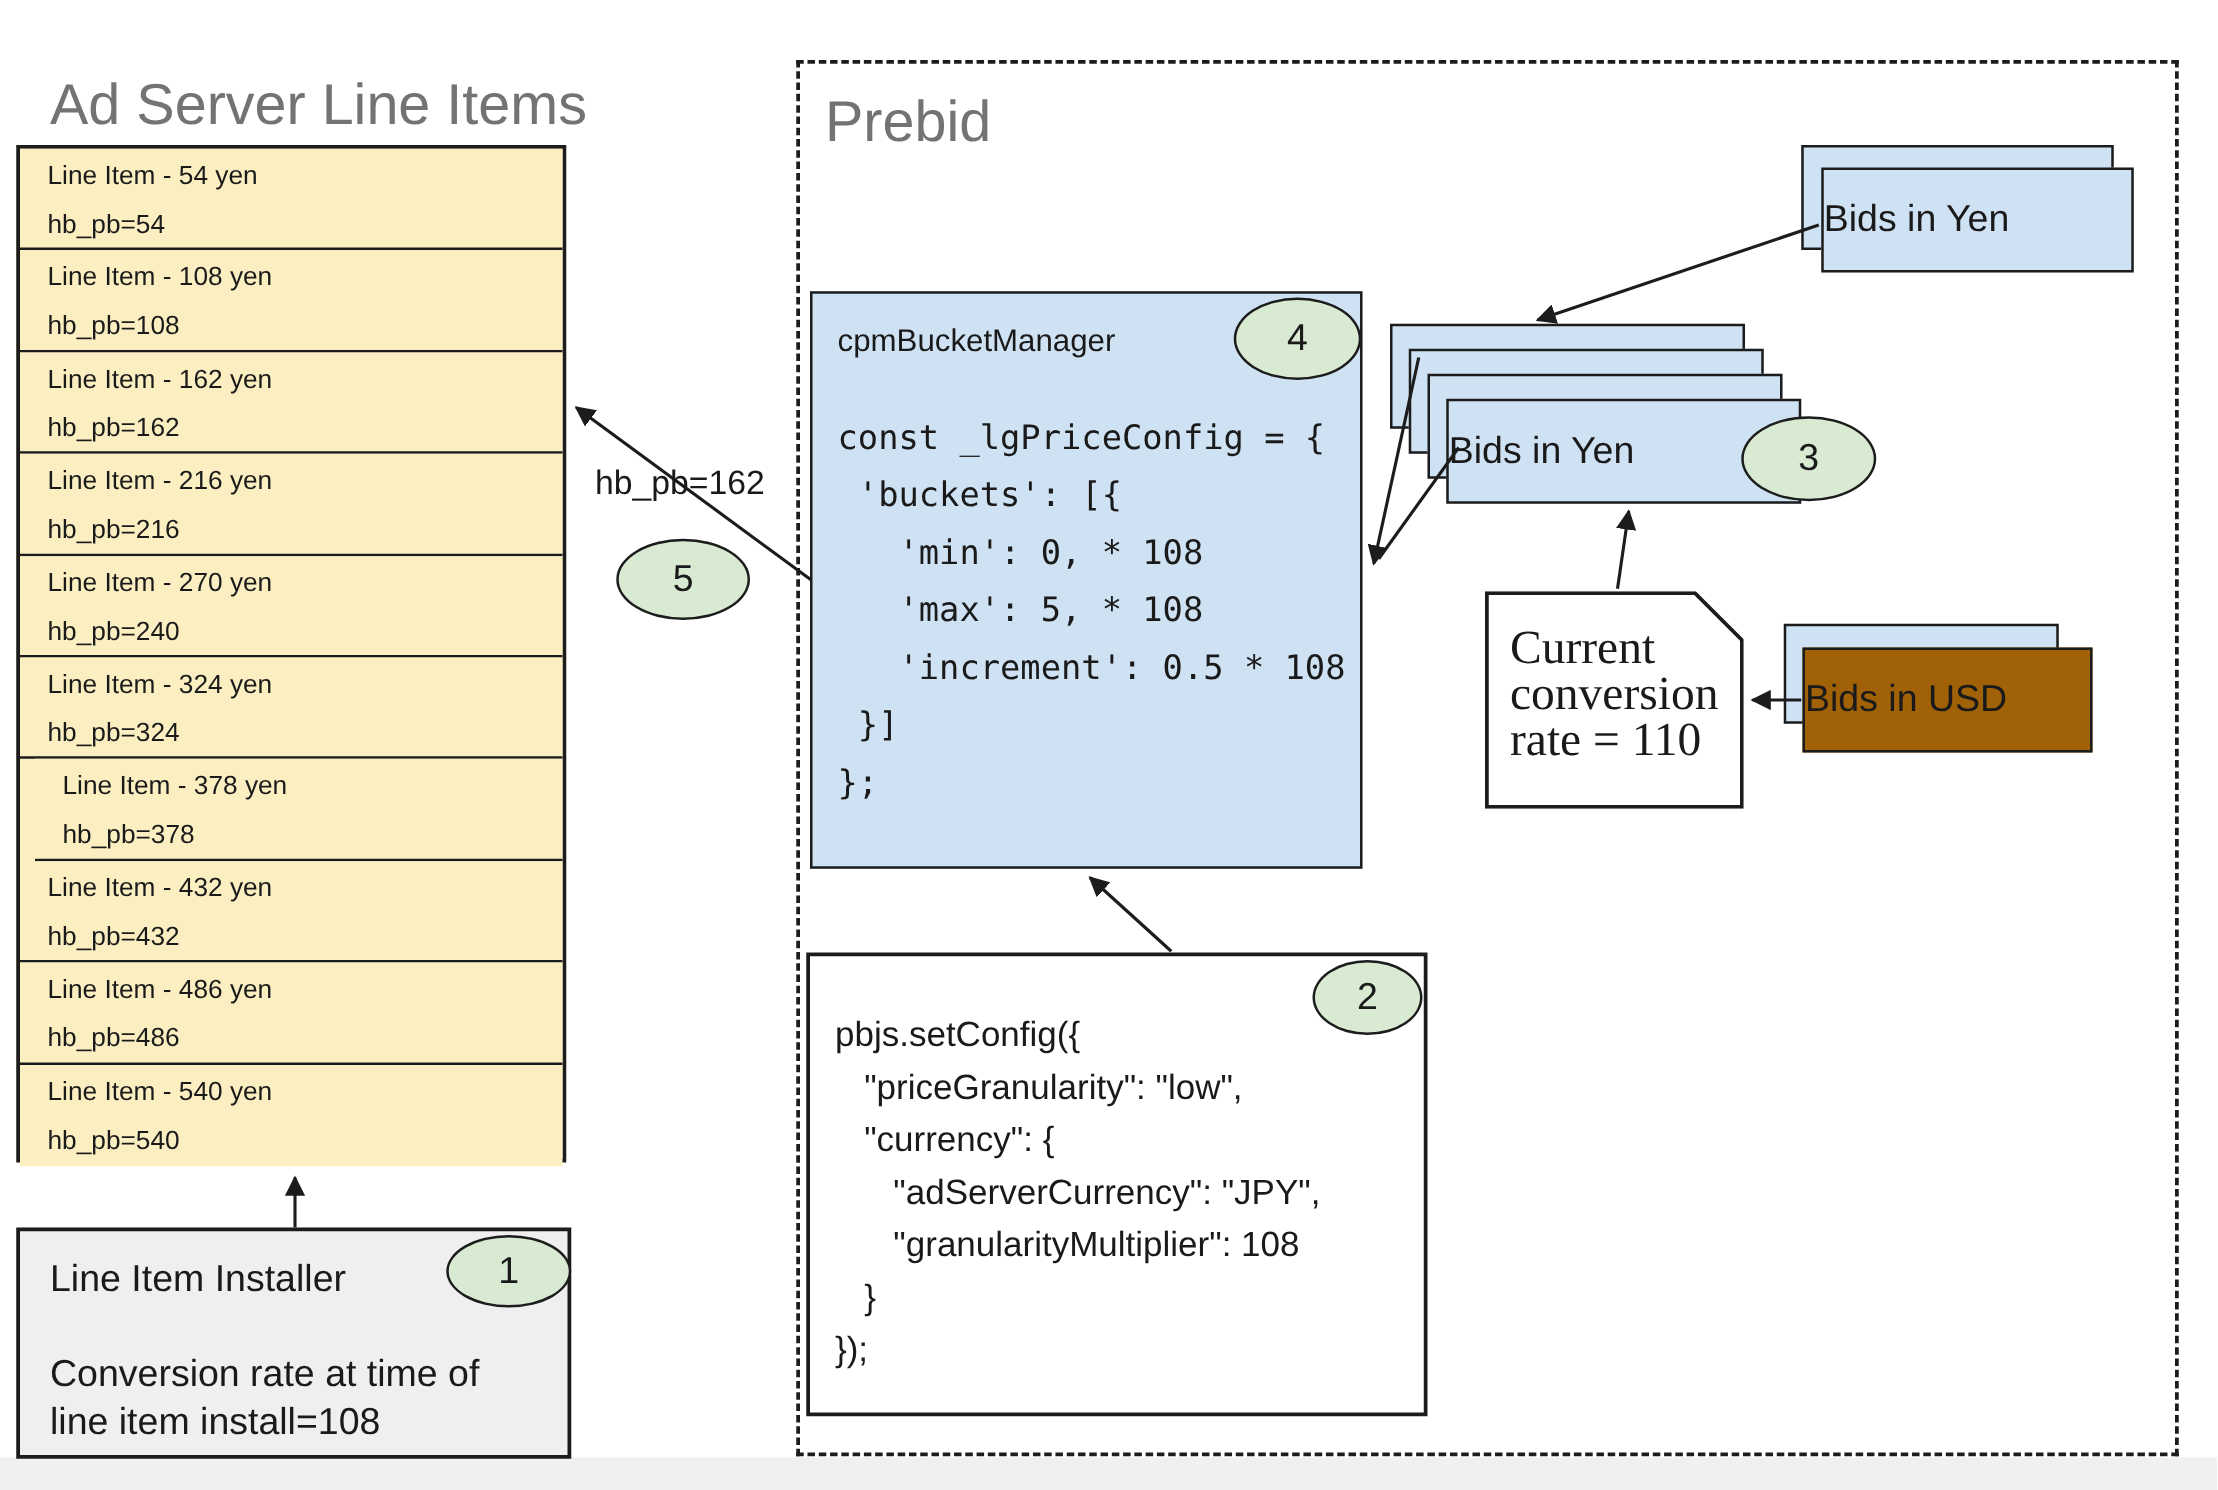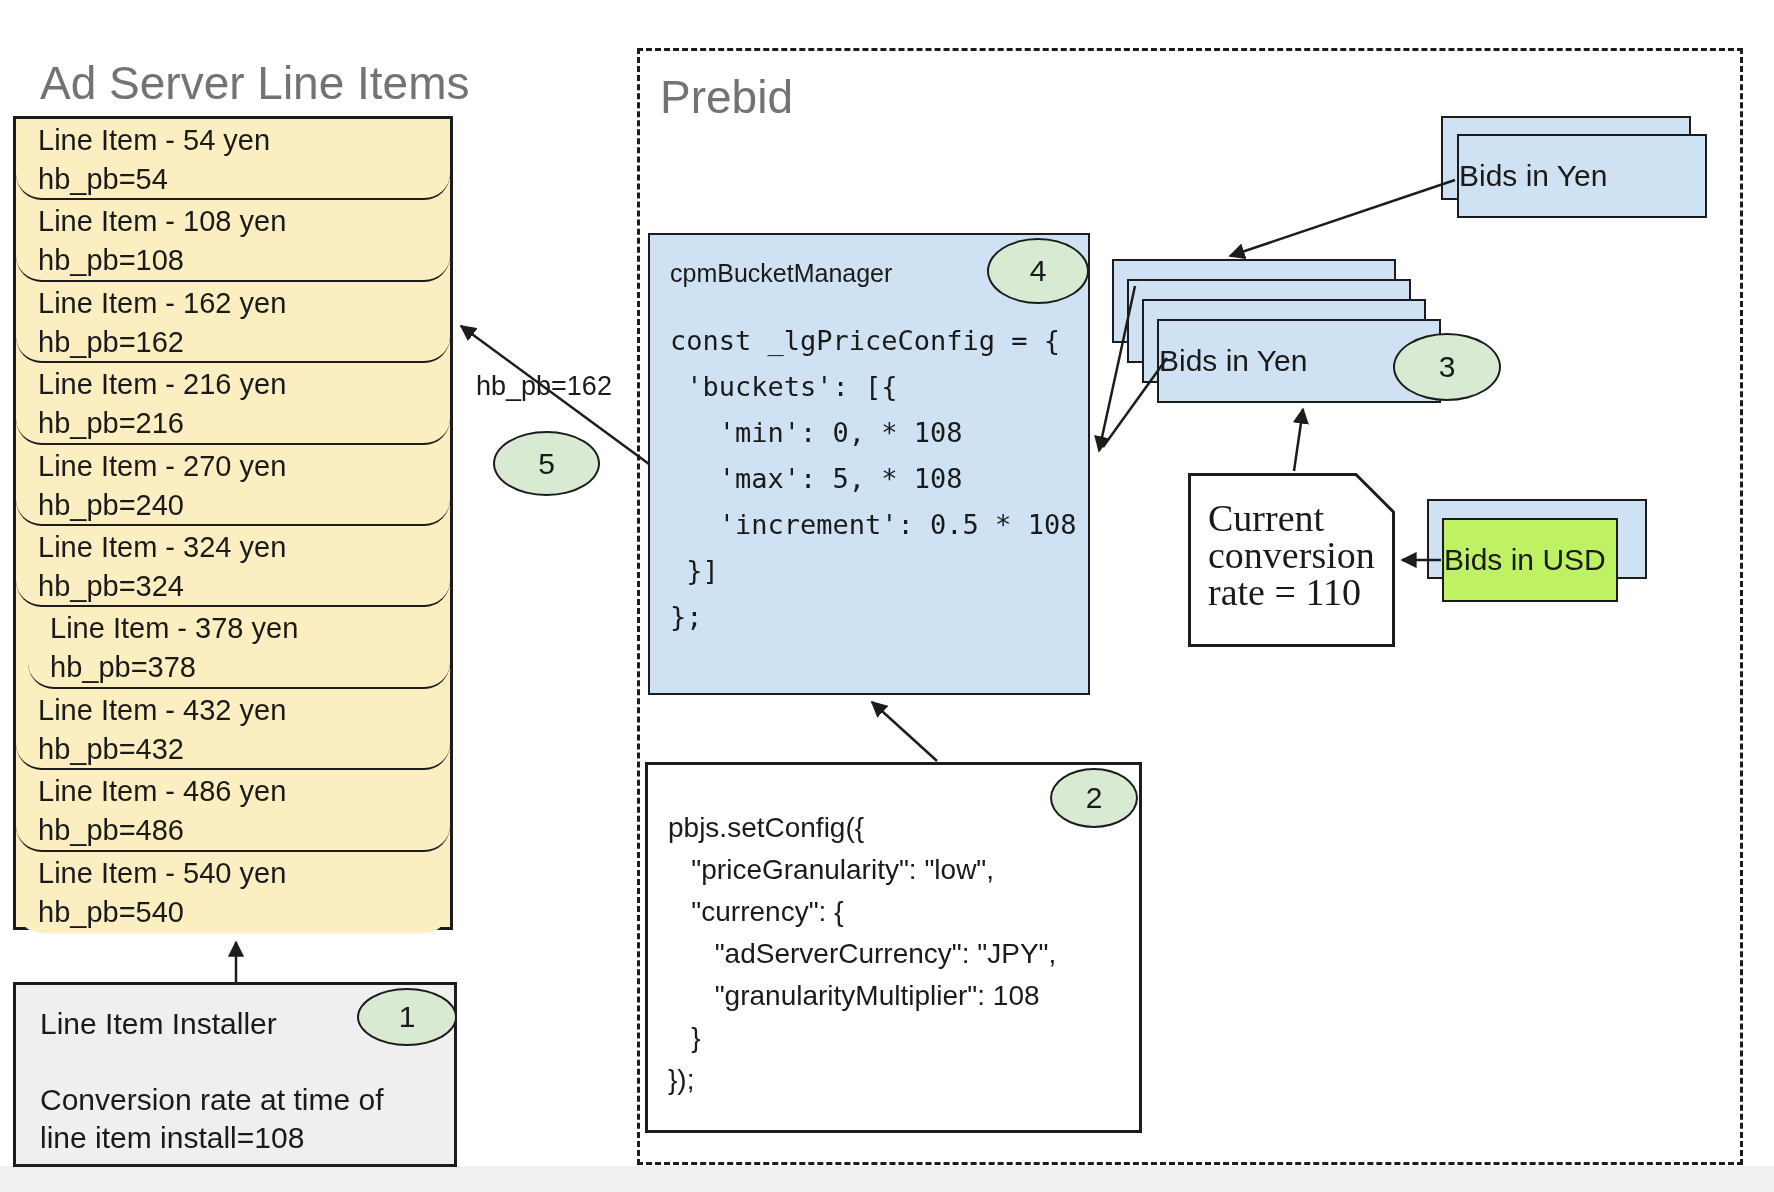--- a/index.html
+++ b/index.html
@@ -4,32 +4,32 @@
 <style>
   html,body{margin:0;padding:0;background:#fff;}
   .canvas{
     position:relative;width:1774px;height:1192px;overflow:hidden;
     font-family:"Liberation Sans",sans-serif;color:#1a1a1a;background:#ffffff;
   }
   .abs{position:absolute;box-sizing:border-box;}
   .big-title{font-size:46px;line-height:1.1;color:#737373;}
   
   .li-table{left:13px;top:116px;width:440px;height:814px;border:3px solid #1c1c1c;background:#fbeec1;z-index:2;}
-  .li-row{box-sizing:border-box;height:81.4px;border-bottom:2.5px solid #1c1c1c;padding:2px 8px 0 22px;font-size:29px;line-height:39px;background:#fbeec1;border-radius:26px;}
+  .li-row{box-sizing:border-box;height:81.4px;border-bottom:2.5px solid #1c1c1c;padding:2px 8px 0 22px;font-size:21px;line-height:39px;background:#fbeec1;}
   .li-row:last-child{border-bottom:none;}
   .li-row div{white-space:nowrap;}
   
   .installer{left:13px;top:982px;width:444px;height:185px;background:#efefef;border:3px solid #1c1c1c;z-index:2;padding:20px 20px 0 24px;font-size:30px;line-height:38px;}
   .installer .t{margin-bottom:38px;}
   
   .prebid-frame{left:637px;top:48px;width:1106px;height:1117px;border:3px dashed #1c1c1c;z-index:1;}
   .prebid-title{left:660px;top:72px;z-index:2;}
   
   .cpm{left:648px;top:233px;width:442px;height:462px;background:#cfe2f3;border:2.5px solid #1c1c1c;z-index:2;padding:24px 10px 0 20px;}
-  .cpm-title{font-size:25px;margin-bottom:30px;}
+  .cpm-title{font-size:25px;margin-bottom:40px;}
   .code-mono{font-family:"DejaVu Sans Mono",monospace;font-size:27px;line-height:46px;white-space:pre;}
   .code-mono .b{font-weight:400;}
   
   .pbjs{left:645px;top:762px;width:497px;height:371px;background:#ffffff;border:3px solid #1c1c1c;z-index:2;padding:42px 10px 0 20px;}
   .code-sans{font-size:28px;line-height:42px;white-space:pre;}
   
   .card{background:#cfe2f3;border:2.5px solid #1c1c1c;display:flex;align-items:center;justify-content:flex-start;font-size:30px;z-index:3;}
   .card.empty{z-index:2;}
   
   .badge{background:#d9ead3;border:2.5px solid #1c1c1c;border-radius:50%;display:flex;align-items:center;justify-content:center;font-size:30px;z-index:6;}
@@ -124,21 +124,21 @@
     <span>Bids in Yen</span>
   </div>
   <div class="abs badge" style="left: 1393px; top: 333px; width: 108px; height: 68px; background: rgb(217, 234, 211);">3</div>
 
   <svg class="abs conv-shape" viewBox="0 0 207 174">
     <polygon points="1.5,1.5 168,1.5 205.5,39 205.5,172.5 1.5,172.5" fill="#ffffff" stroke="#1c1c1c" stroke-width="3"></polygon>
   </svg>
   <div class="abs conv-text">Current conversion rate = 110</div>
 
   <div class="abs card empty" style="left: 1427px; top: 499px; width: 220px; height: 80px; background: rgb(207, 226, 243);"></div>
-  <div class="abs card" style="left: 1442px; top: 518px; width: 176px; height: 84px; background: #bef264;">
+  <div class="abs card" style="left: 1442px; top: 518px; width: 232px; height: 84px; background: #a16207;">
     <span>Bids in USD</span>
   </div>
 
   <div class="abs hbpb-label">hb_pb=162</div>
   <div class="abs badge" style="left: 493px; top: 431px; width: 107px; height: 65px; background: rgb(217, 234, 211);">5</div>
 
   <svg class="abs arrows">
     <defs>
       <marker id="ah" viewBox="0 0 10 10" refX="9" refY="5" markerWidth="6.5" markerHeight="6.5" orient="auto-start-reverse">
         <path d="M0,0 L10,5 L0,10 z" fill="#1c1c1c"></path>

